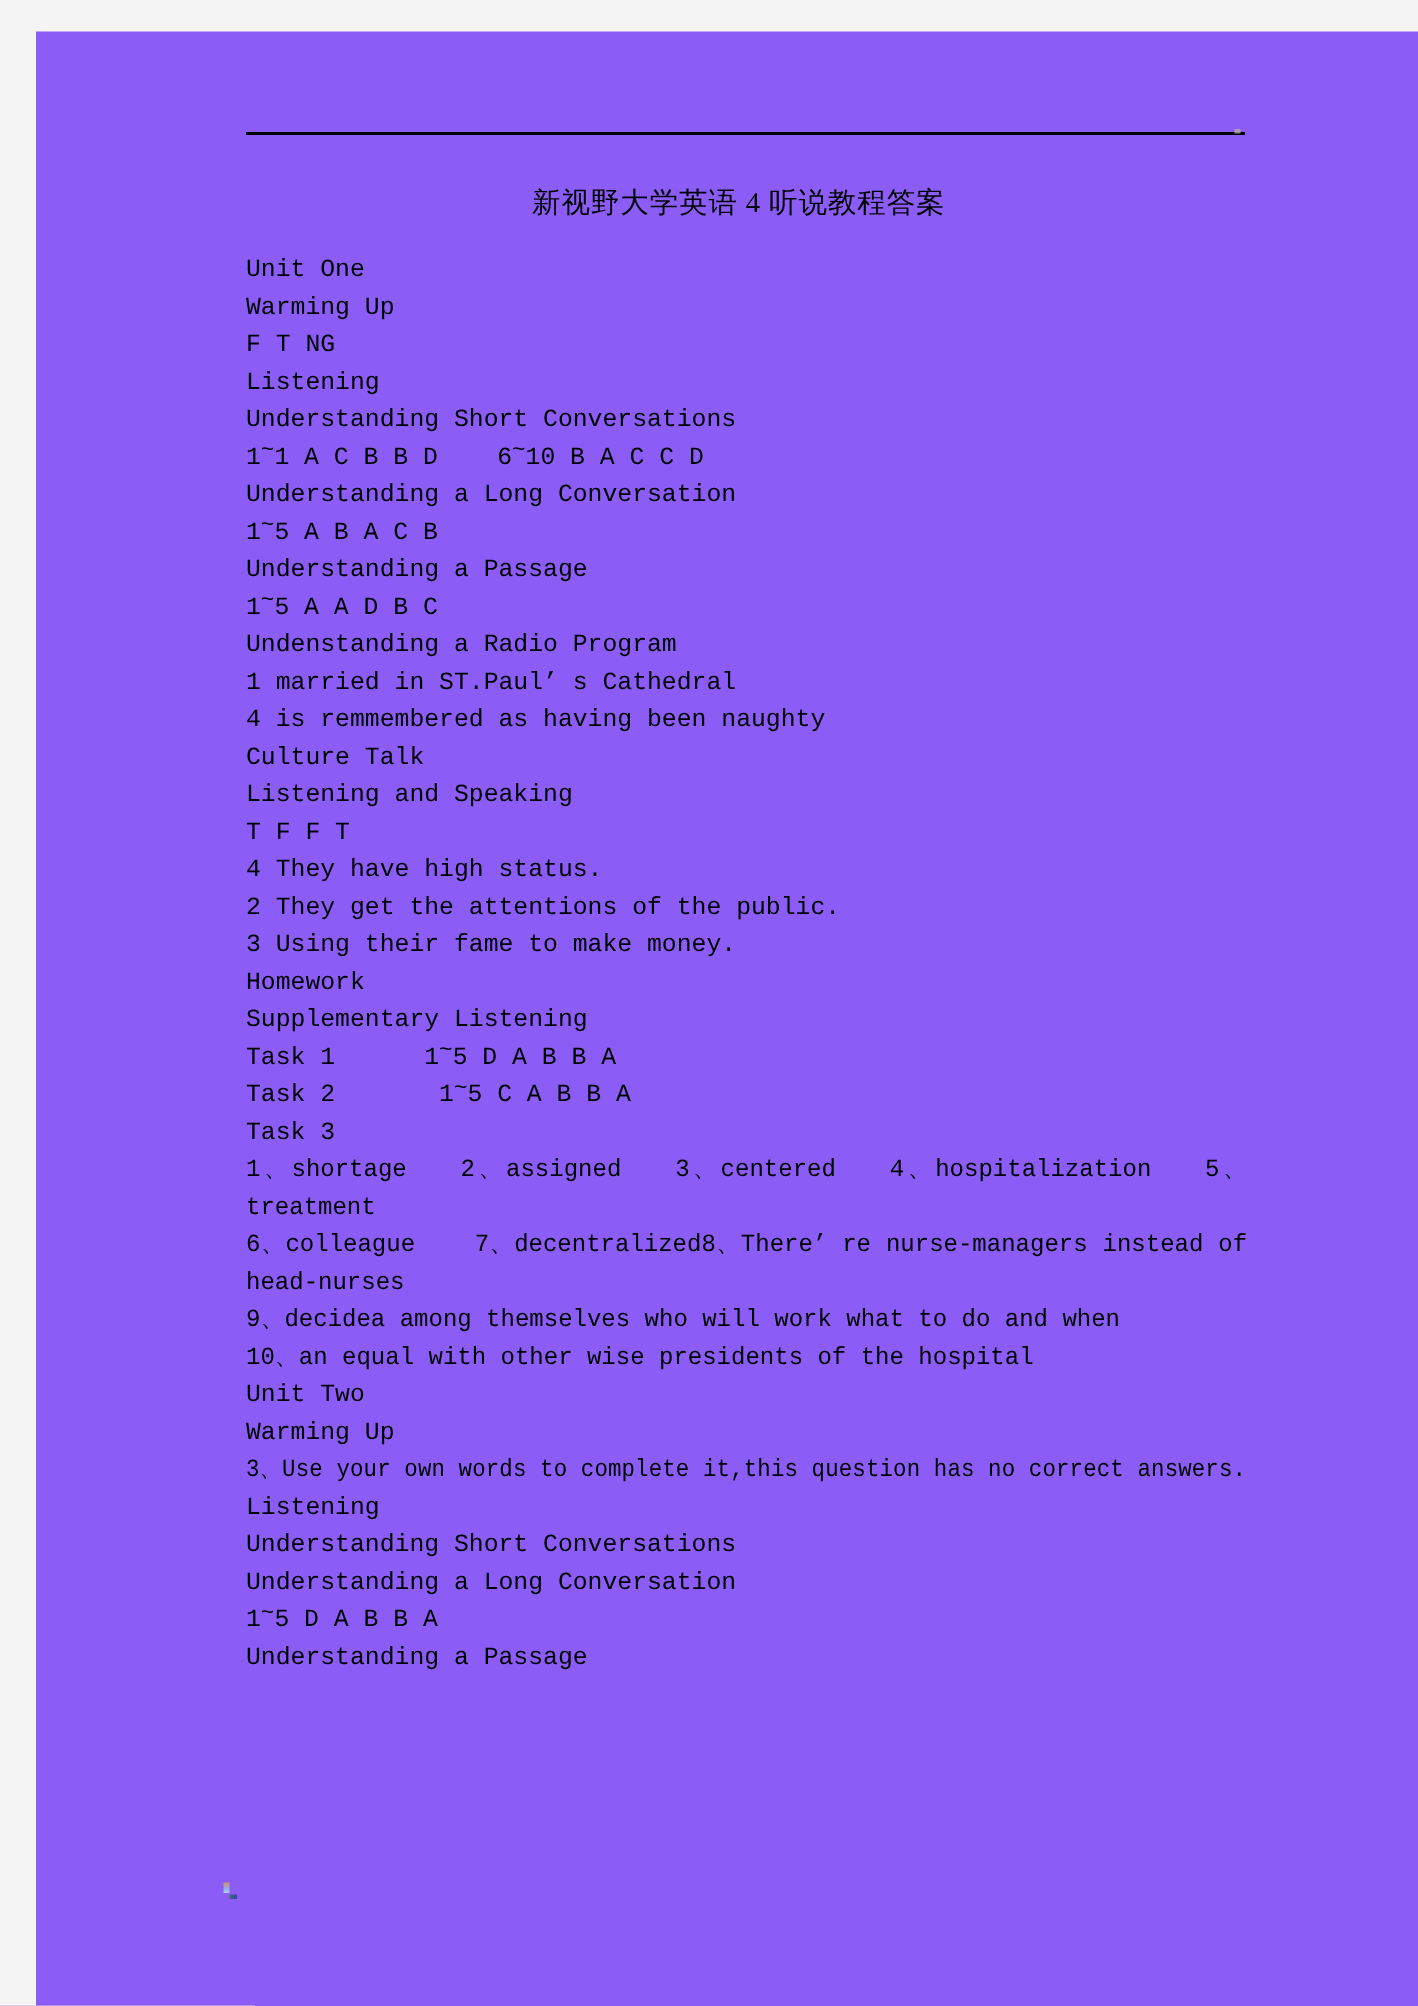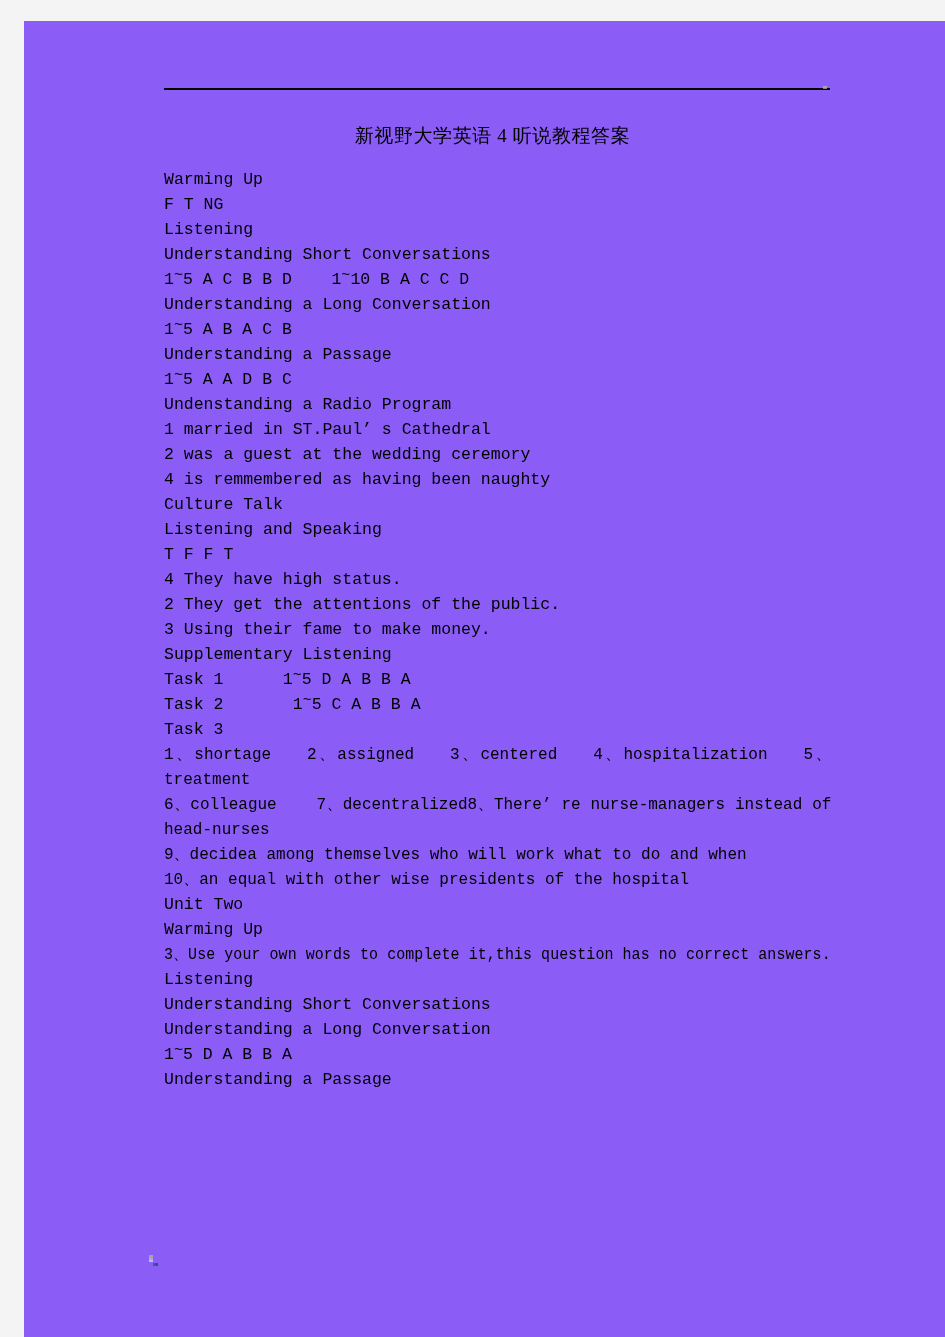--- a/index.html
+++ b/index.html
@@ -135,39 +135,40 @@
 <div id="page-sheet">
 
   <div id="header-rule"></div>
   <div id="header-speck"></div>
 
   <div id="doc-title">新视野大学英语 4 听说教程答案</div>
 
   <div id="body-text">
 
     <div id="block-1">
+        <div class="line">Unit One</div>
         <div class="line">Warming Up</div>
         <div class="line">F T NG</div>
         <div class="line">Listening</div>
         <div class="line">Understanding Short Conversations</div>
-        <div class="line"><span>1</span><span class="tilde">~</span><span>5 A C B B D    1</span><span class="tilde">~</span><span>10 B A C C D</span></div>
+        <div class="line"><span>1</span><span class="tilde">~</span><span>1 A C B B D    6</span><span class="tilde">~</span><span>10 B A C C D</span></div>
         <div class="line">Understanding a Long Conversation</div>
         <div class="line"><span>1</span><span class="tilde">~</span><span>5 A B A C B</span></div>
         <div class="line">Understanding a Passage</div>
         <div class="line"><span>1</span><span class="tilde">~</span><span>5 A A D B C</span></div>
         <div class="line">Undenstanding a Radio Program</div>
         <div class="line">1 married in ST.Paul’ s Cathedral</div>
-        <div class="line">2 was a guest at the wedding ceremory</div>
         <div class="line">4 is remmembered as having been naughty</div>
         <div class="line">Culture Talk</div>
         <div class="line">Listening and Speaking</div>
         <div class="line">T F F T</div>
         <div class="line">4 They have high status.</div>
         <div class="line">2 They get the attentions of the public.</div>
         <div class="line">3 Using their fame to make money.</div>
+        <div class="line">Homework</div>
         <div class="line">Supplementary Listening</div>
         <div class="line"><span>Task 1      1</span><span class="tilde">~</span><span>5 D A B B A</span></div>
         <div class="line"><span>Task 2       1</span><span class="tilde">~</span><span>5 C A B B A</span></div>
         <div class="line">Task 3</div>
       </div>
 
     <div id="block-task3">
         <div class="para tight">1、shortage   2、assigned   3、centered   4、hospitalization   5、treatment</div>
         <div class="para tight">6、colleague    7、decentralized8、There’ re nurse-managers instead of head-nurses</div>
         <div class="para tight">9、decidea among themselves who will work what to do and when</div>

